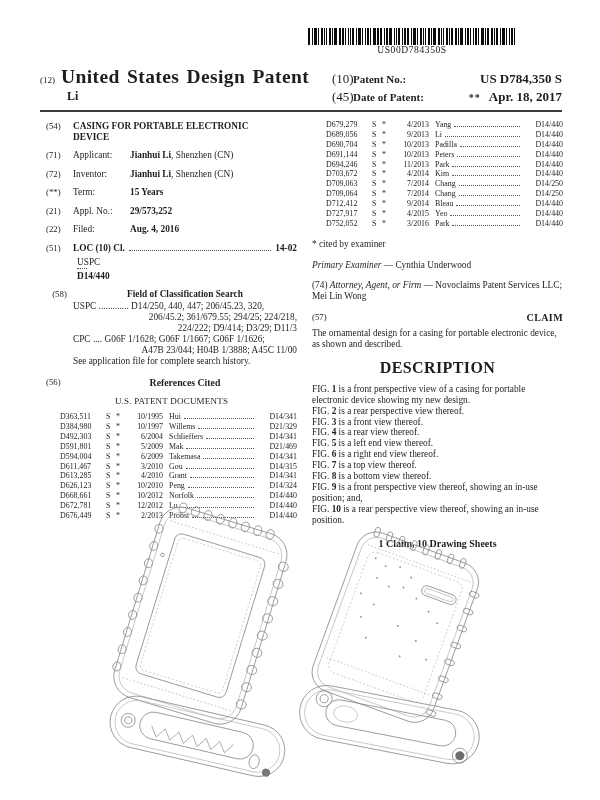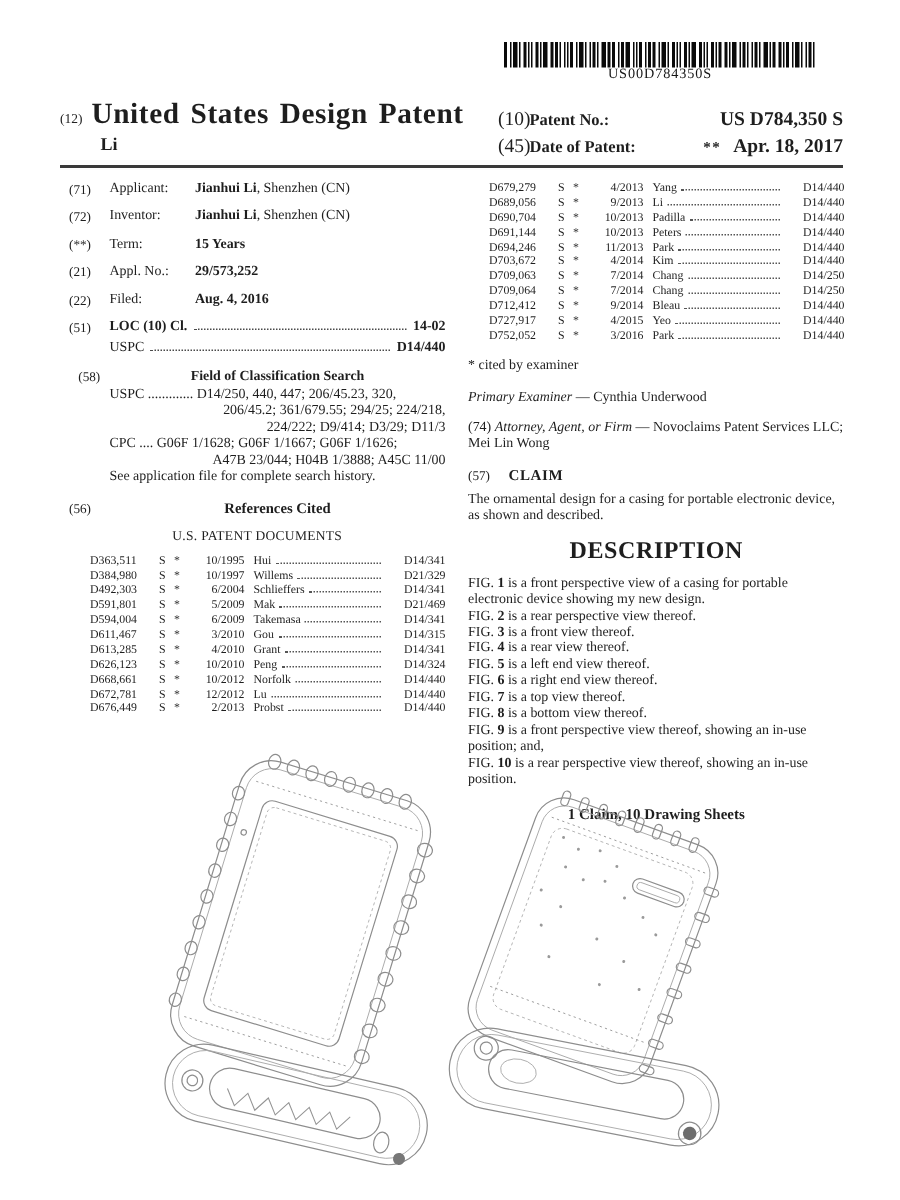--- a/index.html
+++ b/index.html
@@ -1,20 +1,20 @@
 <!DOCTYPE html>
 <html><head>
 <meta charset="utf-8">
 <style>
   html,body{margin:0;padding:0;}
   body{width:600px;height:800px;background:#e8e8e8;font-family:"Liberation Serif","DejaVu Serif",serif;color:#1e1e1e;}
   .page{position:relative;width:600px;height:800px;background:#fff;overflow:hidden;}
 
   
-  .barcode-wrap{position:absolute;top:28px;left:304px;width:272px;}
+  .barcode-wrap{position:absolute;top:28px;left:276px;width:272px;}
   .bars{display:flex;align-items:stretch;height:17px;justify-content:center;}
   .bar{background:#0a0a0a;flex:0 0 auto;}
   .barcode-label{text-align:center;font-size:9.5px;margin-top:0;letter-spacing:.6px;color:#161616;}
 
   
   .header{position:absolute;top:66px;left:40px;right:38px;display:flex;justify-content:space-between;align-items:flex-start;}
   .title-row{display:flex;align-items:baseline;gap:6px;}
   .code-sm{font-size:9px;color:#222;}
   .doc-title{font-weight:bold;font-size:19.5px;letter-spacing:.4px;word-spacing:2px;}
   .surname{font-weight:bold;font-size:12px;margin:1px 0 0 27px;}
@@ -32,21 +32,21 @@
 
   .frow{display:grid;grid-template-columns:27px 57px 1fr;margin-bottom:7.5px;}
   .frow2{display:grid;grid-template-columns:27px 1fr;margin-bottom:7.5px;}
   .fcode{font-size:8.8px;}
   .b{font-weight:bold;}
   .title54{font-weight:bold;max-width:205px;}
 
   .leader-row{display:flex;align-items:baseline;}
   .leader{flex:1;border-bottom:1.3px dotted #4a4a4a;margin:0 4px 2px 4px;min-width:10px;}
 
-  .uscl-sub{display:flex;align-items:baseline;margin:2px 0 7.5px 27px;}
+  .uscl-sub{display:flex;align-items:baseline;margin:2px 0 7.5px 27px;flex-direction:column;}
   .cls-line{padding-left:27px;white-space:nowrap;}
   .cls-line.cont{text-align:right;padding-left:0;}
   .note-line{padding-left:27px;margin-bottom:8px;}
 
   .refs-head{display:grid;grid-template-columns:27px 1fr;margin:10px 0 7px 0;}
   .refs-head .h{text-align:center;font-weight:bold;font-size:9.8px;}
   .refs-sub{text-align:center;font-size:9px;margin-bottom:7px;letter-spacing:.2px;}
 
   .refs-table{font-size:7.9px;line-height:1.06;}
   .ref-row{display:flex;align-items:baseline;margin-bottom:1.5px;padding-left:14px;}
@@ -57,21 +57,21 @@
   .c-name{white-space:nowrap;text-align:right;}
   .c-leader{flex:1;border-bottom:1px dotted #555;margin:0 3px 1.5px 3px;}
   .c-cls{width:40px;text-align:right;white-space:nowrap;}
 
   .cited-note{margin:11px 0 10px 0;}
   .examiner{margin-bottom:9px;}
   .attorney{margin-bottom:10px;}
   .it{font-style:italic;}
 
   .claim-head{display:grid;grid-template-columns:27px 1fr;margin-bottom:4px;}
-  .claim-head .h{text-align:left;font-weight:bold;font-size:10px;letter-spacing:.4px;}
+  .claim-head .h{text-align:right;font-weight:bold;font-size:10px;letter-spacing:.4px;}
   .claim-text{margin-bottom:9px;}
   .desc-head{text-align:center;font-weight:bold;font-size:16px;letter-spacing:.4px;margin-bottom:6px;}
   .fig-line{margin:0;}
   .sheets-footer{text-align:center;font-weight:bold;font-size:10px;margin-top:12px;}
 
   
   .drawings{position:absolute;top:496px;left:40px;width:520px;height:300px;}
   .fig-left{position:absolute;left:64px;top:2px;}
   .fig-right{position:absolute;left:256px;top:6px;}
 </style>
@@ -176,20 +176,24 @@
         <span class="hr-value"><span class="stars">**</span><span>Apr. 18, 2017</span></span>
       </div>
     </div>
   </div>
 
   <div class="rule"></div>
 
   <div class="columns">
 
     <div class="col">
+      <div class="frow2">
+        <span class="fcode">(54)</span>
+        <span class="title54">CASING FOR PORTABLE ELECTRONIC DEVICE</span>
+      </div>
       <div class="frow">
         <span class="fcode">(71)</span>
         <span>Applicant:</span>
         <span><span class="b">Jianhui Li</span><span>, Shenzhen (CN)</span></span>
       </div>
       <div class="frow">
         <span class="fcode">(72)</span>
         <span>Inventor:</span>
         <span><span class="b">Jianhui Li</span><span>, Shenzhen (CN)</span></span>
       </div>

